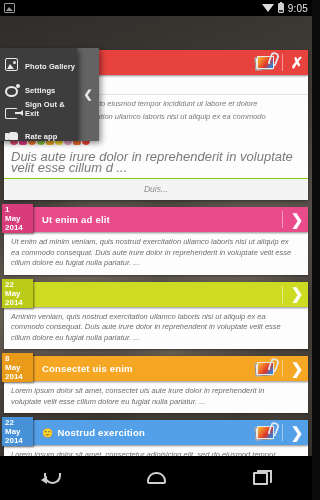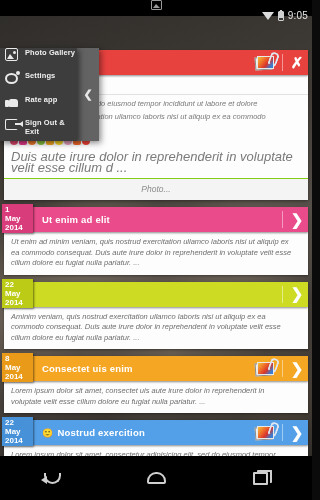--- a/index.html
+++ b/index.html
@@ -25,21 +25,20 @@
   }
 
   
   .statusbar {
     position: relative;
     height: 16px; width: 100%;
     background: #000;
     display: flex; align-items: center;
     padding: 0 4px;
     color: #d8d8d8;
-    flex-direction: column;
   }
   .sb-left { display: flex; align-items: center; gap: 3px; }
   .sb-right { margin-left: auto; display: flex; align-items: center; gap: 4px; }
   .sb-clock { font-size: 10px; color: #e8e8e8; letter-spacing: .2px; }
   .ic-img-sb { width: 11px; height: 10px; border: 1px solid #9a9a9a; border-radius: 1px; position: relative; }
   .ic-img-sb::after {
     content: ""; position: absolute; left: 1px; bottom: 1px;
     border-left: 3px solid transparent; border-right: 4px solid transparent;
     border-bottom: 4px solid #9a9a9a;
   }
@@ -127,21 +126,21 @@
   .ce-more { text-align: center; font-size: 8.5px; font-style: italic; color: #8d8d8d; padding: 5px 0 6px 0; background: #f4f4f4; }
 
   
   .drawer {
     position: absolute; left: 0; top: 48px;
     width: 77px; height: 93px;
     background: #3d3d3d;
     z-index: 25;
     box-shadow: 2px 2px 6px rgba(0,0,0,.55);
   }
-  .dr-item { height: 23.25px; display: flex; align-items: flex-start; padding-left: 5px; gap: 7px; }
+  .dr-item { height: 23.25px; display: flex; align-items: flex-end; padding-left: 5px; gap: 7px; }
   .dr-label { color: #f0f0f0; font-size: 7.5px; font-weight: bold; letter-spacing: .1px; }
   .dr-ic { width: 13px; height: 13px; position: relative; flex: 0 0 13px; }
 
   .ic-gallery { border: 1.5px solid #eaeaea; border-radius: 2px; }
   .ic-gallery::after { content: ""; position: absolute; left: 1px; bottom: 1px; border-left: 3px solid transparent; border-right: 4px solid transparent; border-bottom: 5px solid #eaeaea; }
   .ic-gallery::before { content: ""; position: absolute; right: 1.5px; top: 1.5px; width: 3px; height: 3px; border-radius: 50%; background: #eaeaea; }
 
   .ic-gear { border: 2.5px solid #eaeaea; border-radius: 50%; width: 11px; height: 11px; top: 2px; }
   .ic-gear::after { content: ""; position: absolute; right: -4px; top: -4px; width: 4px; height: 4px; border-radius: 50%; background: #eaeaea; }
 
@@ -218,21 +217,21 @@
             <span class="em" style="background: rgb(232, 58, 141); border-radius: 2px;"></span>
             <span class="em" style="background: rgb(240, 123, 42);"></span>
             <span class="em" style="background: rgb(140, 198, 63);"></span>
             <span class="em" style="background: rgb(244, 168, 29); border-radius: 2px;"></span>
             <span class="em" style="background: rgb(249, 212, 35);"></span>
             <span class="em" style="background: rgb(232, 160, 192);"></span>
             <span class="em" style="background: rgb(242, 104, 42); border-radius: 2px;"></span>
             <span class="em" style="background: rgb(239, 65, 54);"></span>
           </div>
         <div class="ce-quote">Duis aute irure dolor in reprehenderit in voluptate velit esse cillum d ...</div>
-        <div class="ce-more">Photo...</div>
+        <div class="ce-more">Duis...</div>
       </div>
     </div>
 
     <div id="entries-root">
         <div class="entry">
           <div class="entry-head" style="background:#ea4b8b">
             <span class="datechip" style="background:#d93c7b"><span class="dc-day">1</span><br><span class="dc-mon">May</span><br><span class="dc-yr">2014</span></span>
             <span class="entry-title">
               <span>Ut enim ad elit</span>
             </span>
@@ -296,26 +295,26 @@
   <div class="drawer">
     <div class="dr-item">
       <span class="dr-ic ic-gallery"></span>
       <span class="dr-label">Photo Gallery</span>
     </div>
     <div class="dr-item">
       <span class="dr-ic ic-gear"></span>
       <span class="dr-label">Settings</span>
     </div>
     <div class="dr-item">
+      <span class="dr-ic ic-exit"></span>
+      <span class="dr-label">Sign Out &amp; Exit</span>
+    </div>
+    <div class="dr-item">
       <span class="dr-ic ic-thumb"></span>
       <span class="dr-label">Rate app</span>
-    </div>
-    <div class="dr-item">
-      <span class="dr-ic ic-exit"></span>
-      <span class="dr-label">Sign Out &amp; Exit</span>
     </div>
   </div>
   <div class="drawer-handle">
     <span>❮</span>
   </div>
 
   <div class="navbar">
     <div class="nv">
         <span class="ic-back"></span>
       </div>

